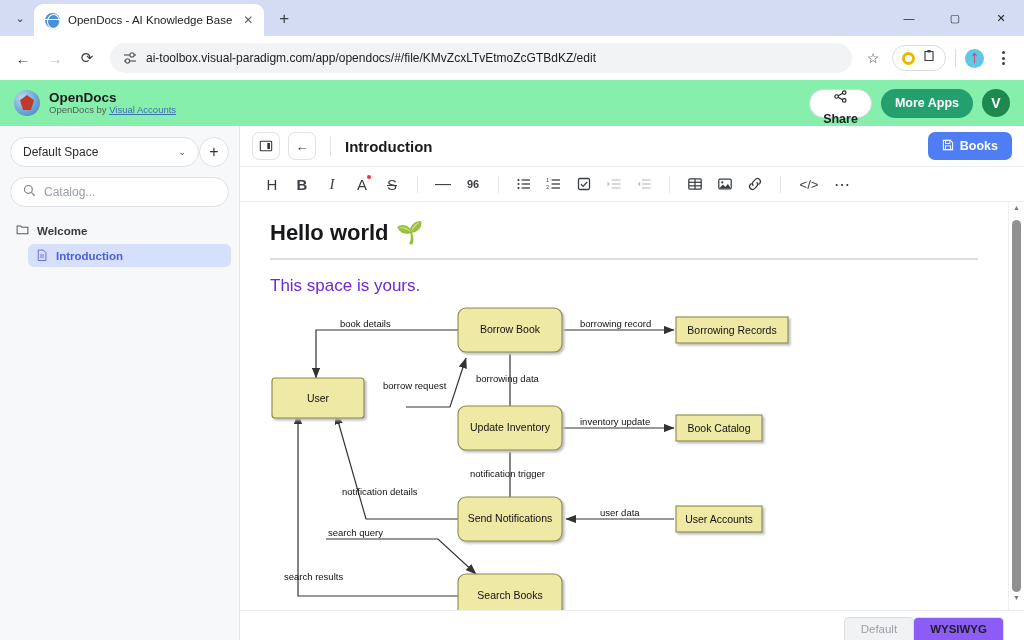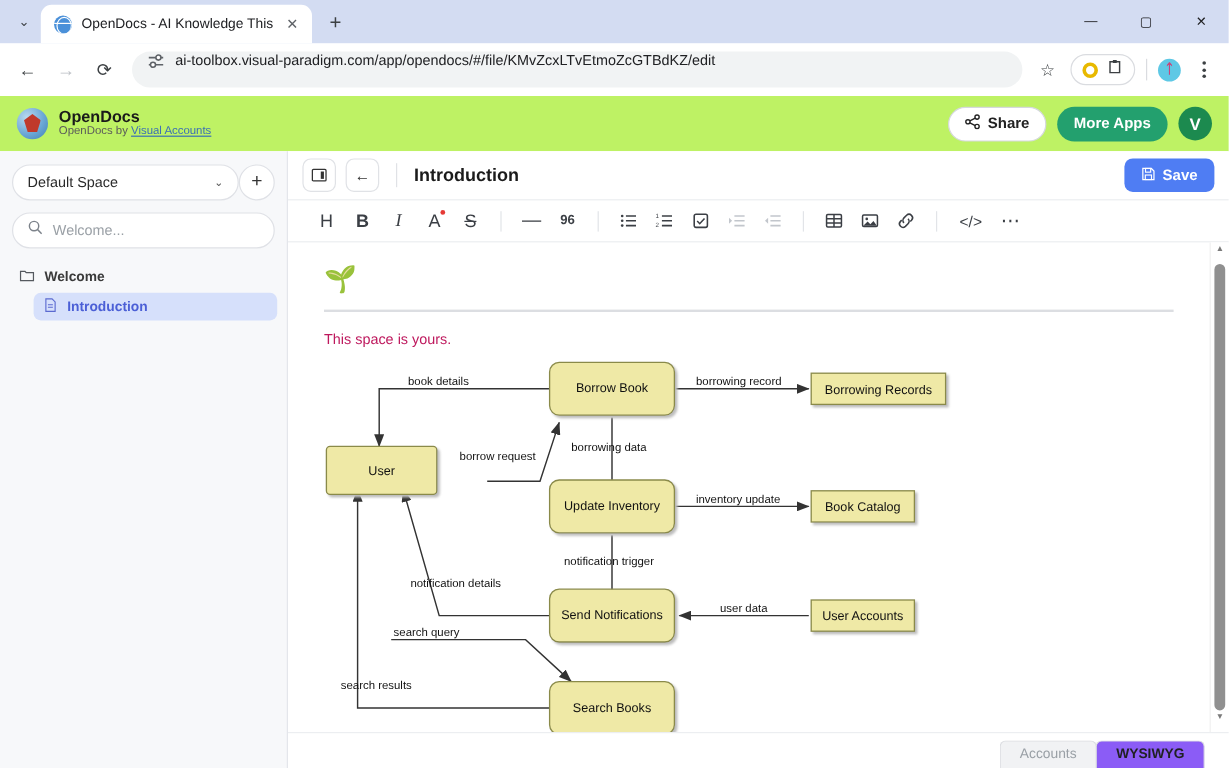--- a/index.html
+++ b/index.html
@@ -67,21 +67,21 @@
     gap: 2px; padding: 0 8px; flex: none;
   }
   .nav-btn {
     width: 30px; height: 30px; border-radius: 50%;
     display: flex; align-items: center; justify-content: center;
     color: #3c4043; font-size: 15px; flex: none;
   }
   .nav-btn.disabled { color: #bdc1c6; }
   .omnibox {
     flex: 1; height: 30px; background: #f1f3f4; border-radius: 15px;
-    display: flex; align-items: flex-start; gap: 8px; padding: 0 12px;
+    display: flex; align-items: center; gap: 8px; padding: 0 12px;
     margin: 0 6px; min-width: 0;
   }
   .omni-icon { width: 16px; height: 16px; flex: none; position: relative; }
   .omni-url {
     font-size: 12px; color: #202124; white-space: nowrap;
     overflow: hidden; text-overflow: ellipsis; flex: 1;
   }
   .star-btn {
     width: 26px; height: 26px; display: flex; align-items: center;
     justify-content: center; color: #3c4043; font-size: 14px; flex: none;
@@ -104,42 +104,42 @@
     align-items: center; justify-content: center; gap: 2.5px;
     margin-left: 4px; flex: none;
   }
   .kebab span { width: 3px; height: 3px; border-radius: 50%; background: #3c4043; }
 
   
   .app { flex: 1; display: flex; flex-direction: column; min-height: 0; background: #fff; }
 
   .app-header {
     height: 46px; display: flex; align-items: center;
-    padding: 0 14px; flex: none; background: #bef264;
+    padding: 0 14px; flex: none; background: #86efac;
   }
   .brand { display: flex; align-items: center; gap: 9px; }
   .brand-logo {
     width: 26px; height: 26px; border-radius: 50%;
     background: radial-gradient(circle at 32% 30%, #b9d9ef 0%, #6ba8d6 55%, #3f7fb5 100%);
     position: relative; flex: none;
   }
   .brand-logo::after {
     content: ""; position: absolute; left: 6px; top: 5px;
     width: 14px; height: 15px; background: #c0392b;
     clip-path: polygon(50% 0%, 100% 35%, 78% 100%, 22% 100%, 0% 35%);
   }
   .brand-text { line-height: 1.15; }
   .brand-name { font-size: 13.5px; font-weight: bold; color: #1a1a1a; }
   .brand-sub { font-size: 9.5px; color: #5a5a5a; }
   .brand-sub a { color: #3b6fb5; text-decoration: underline; }
   .header-right { margin-left: auto; display: flex; align-items: center; gap: 9px; }
   .share-btn {
     display: flex; align-items: center; gap: 6px; height: 29px;
     padding: 0 13px; border: 1px solid #d5d8dd; border-radius: 15px;
-    font-size: 12.5px; font-weight: bold; color: #222; background: #fff;
+    font-size: 12.5px; font-weight: bold; color: #222; background: #fff; flex-direction: column;
   }
   .more-apps-btn {
     height: 29px; padding: 0 14px; border-radius: 15px;
     background: #23a06e; color: #fff; font-size: 12.5px; font-weight: bold;
     display: flex; align-items: center; text-align: right;
   }
   .user-avatar {
     width: 28px; height: 28px; border-radius: 50%; background: #1c8a4f;
     color: #fff; font-size: 14px; font-weight: bold;
     display: flex; align-items: center; justify-content: center;
@@ -214,21 +214,21 @@
   .doc-scroll-wrap { flex: 1; display: flex; min-height: 0; }
   .doc-area {
     flex: 1; overflow: hidden; padding: 18px 30px 0 30px;
     position: relative; min-width: 0;
   }
   .doc-h1 {
     font-size: 22px; font-weight: bold; color: #17181a;
     padding-bottom: 12px; border-bottom: 2px solid #dcdee2;
     margin-bottom: 16px; display: flex; align-items: center; gap: 8px;
   }
-  .doc-p { font-size: 12px; color: #be185d; margin-bottom: 6px; }
+  .doc-p { font-size: 17px; color: #6d28d9; margin-bottom: 6px; }
 
   
   .vscroll {
     width: 16px; flex: none; background: #ffffff;
     border-left: 1px solid #f0f0f0;
     display: flex; flex-direction: column; align-items: center;
     padding: 2px 0;
   }
   .vscroll .arrow { font-size: 7px; color: #7a7a7a; height: 14px; }
   .vscroll .track { flex: 1; width: 100%; display: flex; justify-content: center; padding: 2px 0; }
@@ -254,21 +254,21 @@
 </style>
 </head>
 <body>
 
 <div class="browser">
 
   <div class="tabstrip">
     <div class="tabstrip-chev">⌄</div>
     <div class="tab">
       <span class="tab-favicon"></span>
-      <span class="tab-title">OpenDocs - AI Knowledge This</span>
+      <span class="tab-title">OpenDocs - AI Knowledge Base</span>
       <span class="tab-close">✕</span>
     </div>
     <div class="tab-new">+</div>
     <div class="winctl">
       <div>—</div>
       <div>▢</div>
       <div>✕</div>
     </div>
   </div>
 
@@ -346,21 +346,21 @@
           </div>
           <div class="space-add">+</div>
         </div>
         <div class="search-box">
           <span>
             <svg width="13" height="13" viewBox="0 0 14 14">
               <circle cx="5.8" cy="5.8" r="4.2" fill="none" stroke="#7c828a" stroke-width="1.3"></circle>
               <line x1="9" y1="9" x2="12.6" y2="12.6" stroke="#7c828a" stroke-width="1.3"></line>
             </svg>
           </span>
-          <span class="ph">Welcome...</span>
+          <span class="ph">Catalog...</span>
         </div>
         <div class="tree">
           <div class="tree-item">
             <span>
               <svg width="13" height="13" viewBox="0 0 14 14">
                 <path d="M1.2 3.3h4l1.1 1.3h6.5v7H1.2z" fill="none" stroke="#55595f" stroke-width="1.1"></path>
               </svg>
             </span>
             <span>Welcome</span>
           </div>
@@ -390,21 +390,21 @@
           <div class="doc-divider"></div>
           <div class="doc-title">Introduction</div>
           <div class="save-btn">
             <span>
               <svg width="12" height="12" viewBox="0 0 14 14">
                 <path d="M1.6 1.6h8.2l2.6 2.6v8.2H1.6z" fill="none" stroke="#fff" stroke-width="1.2"></path>
                 <rect x="4.2" y="1.6" width="5" height="3.6" fill="none" stroke="#fff" stroke-width="1.1"></rect>
                 <rect x="4" y="8" width="6" height="4.4" fill="none" stroke="#fff" stroke-width="1.1"></rect>
               </svg>
             </span>
-            <span>Save</span>
+            <span>Books</span>
           </div>
         </div>
 
         <div class="fmt-toolbar">
           <div class="fmt-btn" style="font-weight:400;font-size:15px">H</div>
           <div class="fmt-btn" style="font-weight:bold;font-size:15px">B</div>
           <div class="fmt-btn" style="font-style:italic;font-size:15px;font-family:'Liberation Serif',serif">I</div>
           <div class="fmt-btn">
             <span style="font-size:15px">A</span>
             <span style="position:absolute;right:5px;top:4px;width:4px;height:4px;border-radius:50%;background:#e53935"></span>
@@ -478,20 +478,21 @@
             </svg>
           </div>
           <div class="fmt-sep"></div>
           <div class="fmt-btn" style="font-size:13px;width:34px">&lt;/&gt;</div>
           <div class="fmt-btn" style="font-size:16px">⋯</div>
         </div>
 
         <div class="doc-scroll-wrap">
           <div class="doc-area">
             <div class="doc-h1">
+              <span>Hello world</span>
               <span>🌱</span>
             </div>
             <div class="doc-p">This space is yours.</div>
 
             <div class="diagram">
               <svg width="720" height="330" viewBox="0 0 720 330">
                 <defs>
                   <marker id="ar" markerWidth="9" markerHeight="7" refX="8.5" refY="3.5" orient="auto">
                     <polygon points="0 0, 9 3.5, 0 7" fill="#333"></polygon>
                   </marker>
@@ -569,20 +570,20 @@
           <div class="vscroll">
             <div class="arrow">▲</div>
             <div class="track">
               <div class="thumb"></div>
             </div>
             <div class="arrow">▼</div>
           </div>
         </div>
 
         <div class="statusbar">
-          <div class="mode-tab inactive">Accounts</div>
+          <div class="mode-tab inactive">Default</div>
           <div class="mode-tab active">WYSIWYG</div>
         </div>
 
       </div>
     </div>
   </div>
 </div>
 
 </body></html>

